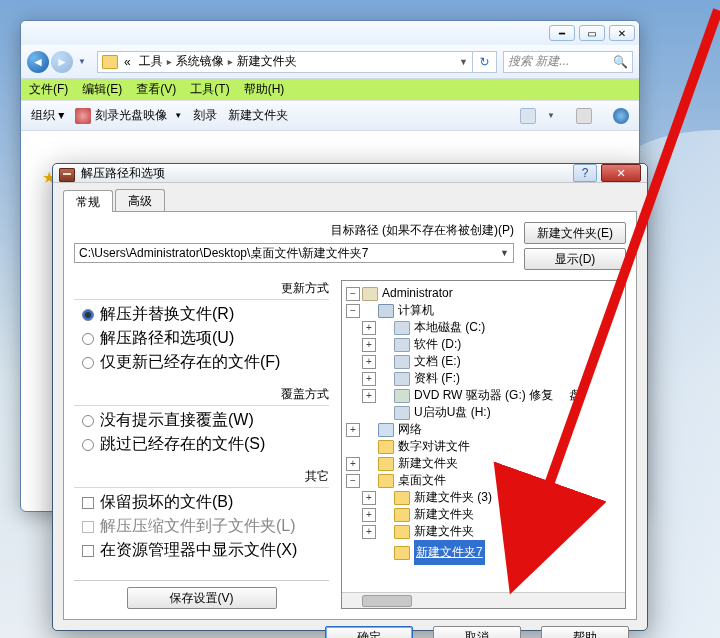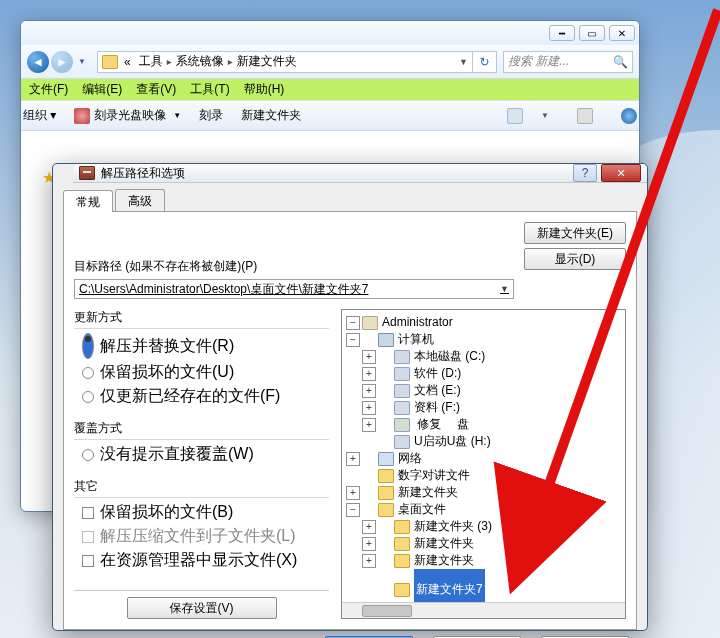--- a/index.html
+++ b/index.html
@@ -82,54 +82,54 @@
     width:24px;height:22px;border:1px solid #b8c8dc;border-left:0;background:#fff;display:flex;align-items:center;justify-content:center;margin-right:6px;
   }
   .searchbox{
     width:130px;height:22px;border:1px solid #b8c8dc;background:#fff;display:flex;align-items:center;padding:0 4px;color:#888;font-style:italic;
   }
   .searchbox .mag{margin-left:auto;font-style:normal;color:#5080c0;}
   .menubar{
     height:22px;border-bottom:1px solid #e0e0e0;background:#bef264;display:flex;align-items:center;padding:0 8px;gap:14px;font-size:12px;
   }
   .toolbar{
-    height:30px;background:linear-gradient(#f8fbff,#e6eef8);border-bottom:1px solid #d0dae8;display:flex;align-items:center;padding:0 2px;gap:18px;font-size:12px;
+    height:30px;background:linear-gradient(#f8fbff,#e6eef8);border-bottom:1px solid #d0dae8;display:flex;align-items:center;padding:0 10px;gap:11px;font-size:12px;
   }
   .toolbar .tbitem{display:flex;align-items:center;gap:4px;}
   .toolbar .spacer{flex:1;}
   .tbicon{width:16px;height:16px;border-radius:2px;}
 
   
   .dialog {
     position: absolute;
     top: 163px; left: 52px;
     width: 596px; height: 468px;
     background: #efefef;
     border: 1px solid #3c5a78;
     border-radius: 5px;
     box-shadow: 0 8px 30px rgba(0,0,0,0.4);
     display:flex;flex-direction:column;
   }
   .dlg-title{
-    height:24px;background:linear-gradient(#fdfdfd,#e4eaef);border-top-left-radius:5px;border-top-right-radius:5px;display:flex;align-items:center;padding:0 6px;border-bottom:1px solid #c8c8c8;margin-left:20px;
+    height:24px;background:linear-gradient(#fdfdfd,#e4eaef);border-top-left-radius:5px;border-top-right-radius:5px;display:flex;align-items:flex-end;padding:0 6px;border-bottom:1px solid #c8c8c8;
   }
   .dlg-title .ico{width:16px;height:14px;margin-right:6px;display:inline-block;background:linear-gradient(#b86850,#803828);border:1px solid #602818;border-radius:1px;position:relative;}
   .dlg-title .ico::after{content:"";position:absolute;top:4px;left:3px;right:3px;height:2px;background:#f0e0c8;}
   .dlg-title .t{flex:1;font-size:12px;}
   .helpbtn{width:24px;height:18px;border:1px solid #8aa8c8;border-radius:2px;background:linear-gradient(#e8f0fb,#c8daf0);display:flex;align-items:center;justify-content:center;font-size:12px;color:#264d80;margin-right:4px;}
   .closebtn{width:40px;height:18px;border:1px solid #702020;border-radius:2px;background:linear-gradient(#e07a70,#b83228);display:flex;align-items:center;justify-content:center;color:#fff;font-size:11px;}
-  .dlg-body{flex:1;padding:6px 10px;display:flex;flex-direction:column;}
+  .dlg-body{flex:1;padding:6px 10px;display:flex;flex-direction:column;text-align:right;}
   .tabs{display:flex;height:22px;}
   .tab{padding:3px 12px;border:1px solid #9e9e9e;border-bottom:none;background:#f0f0f0;font-size:12px;margin-right:2px;border-top-left-radius:3px;border-top-right-radius:3px;}
   .tab.active{background:#fff;position:relative;top:1px;}
   .tabpanel{flex:1;border:1px solid #9e9e9e;background:#fff;padding:10px;display:flex;flex-direction:column;}
   .toprow{display:flex;align-items:flex-start;gap:10px;}
-  .target{flex:1;margin-top:36px;}
+  .target{flex:1;}
   .targetlabel{font-size:12px;margin-bottom:4px;}
-  .targetpath{width:100%;height:20px;border:1px solid #a0a0a0;padding:0 4px;font-size:12px;display:flex;align-items:center;justify-content:space-between;text-decoration:underline;}
+  .targetpath{width:100%;height:20px;border:1px solid #a0a0a0;padding:0 4px;font-size:12px;display:flex;align-items:center;justify-content:space-between;}
   .rightbtns{display:flex;flex-direction:column;gap:4px;}
   .btn{height:22px;border:1px solid #888;border-radius:2px;background:linear-gradient(#fdfdfd,#e4e4e4);padding:0 12px;font-size:12px;display:flex;align-items:center;justify-content:center;min-width:88px;}
   .midrow{flex:1;display:flex;gap:12px;margin-top:10px;overflow:hidden;}
   .leftcol{flex:0 0 255px;display:flex;flex-direction:column;}
   .group{margin-bottom:10px;}
   .group .gtitle{font-size:12px;margin-bottom:4px;border-bottom:1px solid #d8d8d8;padding-bottom:2px;}
   .radio,.check{display:flex;align-items:center;gap:6px;font-size:16px;margin:3px 0 3px 8px;}
   .radio.disabled,.check.disabled{color:#888;}
   .rdot{width:12px;height:12px;border:1px solid #888;border-radius:50%;position:relative;}
   .rdot.sel::after{content:"";position:absolute;top:2px;left:2px;width:6px;height:6px;border-radius:50%;background:#333;}
@@ -140,21 +140,21 @@
   .treebox{flex:1;border:1px solid #888;background:#fff;padding:4px;overflow:auto;font-family:"SimSun","Segoe UI",sans-serif;font-size:12px;line-height:17px;position:relative;}
   .tnode{display:flex;align-items:center;white-space:nowrap;}
   .tw{width:14px;height:14px;border:1px solid #909090;display:flex;align-items:center;justify-content:center;font-size:10px;line-height:1;margin-right:2px;background:#fff;color:#444;}
   .tsp{display:inline-block;width:16px;}
   .tico{width:16px;height:14px;margin-right:4px;border-radius:1px;}
   .tico.folder{background:#f8d878;border:1px solid #cba42e;}
   .tico.drive{background:#d0dce8;border:1px solid #90a0b8;}
   .tico.comp{background:#c8d8e8;border:1px solid #7890a8;}
   .tico.net{background:#d0e0f0;border:1px solid #7898c0;}
   .tico.user{background:#e8e0c0;border:1px solid #b8a880;}
-  .sel{color:#fff;background:#3070d0;padding:12px 2px;}
+  .sel{color:#fff;background:#3070d0;padding:4px 2px;text-decoration:underline;}
   .treescroll{position:absolute;bottom:0;left:0;right:0;height:16px;background:#f0f0f0;border-top:1px solid #ccc;display:flex;align-items:center;}
   .treescroll .thumb{margin-left:20px;width:50px;height:12px;background:#c8c8c8;border:1px solid #a0a0a0;border-radius:2px;}
 
   .dlg-buttons{height:36px;display:flex;align-items:center;justify-content:flex-end;gap:20px;padding:0 18px;}
   .dlg-buttons .btn.primary{border:1px solid #2a6ac0;box-shadow:0 0 0 1px #6fb0f0 inset;}
 
   
   .arrow-svg{position:absolute;top:0;left:0;pointer-events:none;}
   .star{position:absolute;top:168px;left:42px;color:#f8b800;font-size:16px;}
 </style>
@@ -254,33 +254,37 @@
       <div class="midrow">
         <div class="leftcol">
           <div class="group">
             <div class="gtitle">更新方式</div>
             <div class="radio">
                 <span class="rdot sel"></span>
                 <span>解压并替换文件(R)</span>
               </div>
             <div class="radio">
                 <span class="rdot"></span>
-                <span>保留损坏的文件(U)</span>
+                <span>解压路径和选项(U)</span>
               </div>
             <div class="radio">
                 <span class="rdot"></span>
                 <span>仅更新已经存在的文件(F)</span>
               </div>
           </div>
           <div class="group">
             <div class="gtitle">覆盖方式</div>
             <div class="radio">
                 <span class="rdot"></span>
                 <span>没有提示直接覆盖(W)</span>
               </div>
+            <div class="radio">
+                <span class="rdot"></span>
+                <span>跳过已经存在的文件(S)</span>
+              </div>
           </div>
           <div class="group">
             <div class="gtitle">其它</div>
             <div class="check">
                 <span class="cbox"></span>
                 <span>保留损坏的文件(B)</span>
               </div>
             <div class="check disabled">
                 <span class="cbox" style="border-color:#bbb"></span>
                 <span>解压压缩文件到子文件夹(L)</span>
@@ -329,21 +333,21 @@
               <span class="tico drive"></span>
               <span>文档 (E:)</span>
             </div>
           <div class="tnode">
               <span class="tsp"></span>
               <span class="tw">+</span>
               <span class="tsp"></span>
               <span class="tico drive"></span>
               <span>资料 (F:)</span>
             </div>
-          <div class="tnode"><span class="tsp"></span><span class="tw">+</span><span class="tsp"></span><span class="tico drive" style="background:#d0e0d0"></span>&nbsp;<span>修复</span><span style="visibility:hidden">XX</span><span>盘</span></div>
+          <div class="tnode"><span class="tsp"></span><span class="tw">+</span><span class="tsp"></span><span class="tico drive" style="background:#d0e0d0"></span><span>DVD RW 驱动器 (G:)</span>&nbsp;<span>修复</span><span style="visibility:hidden">XX</span><span>盘</span></div>
           <div class="tnode">
               <span class="tsp"></span>
               <span class="tsp"></span>
               <span class="tsp"></span>
               <span class="tico drive"></span>
               <span>U启动U盘 (H:)</span>
             </div>
           <div class="tnode">
               <span class="tw">+</span>
               <span class="tsp"></span>

